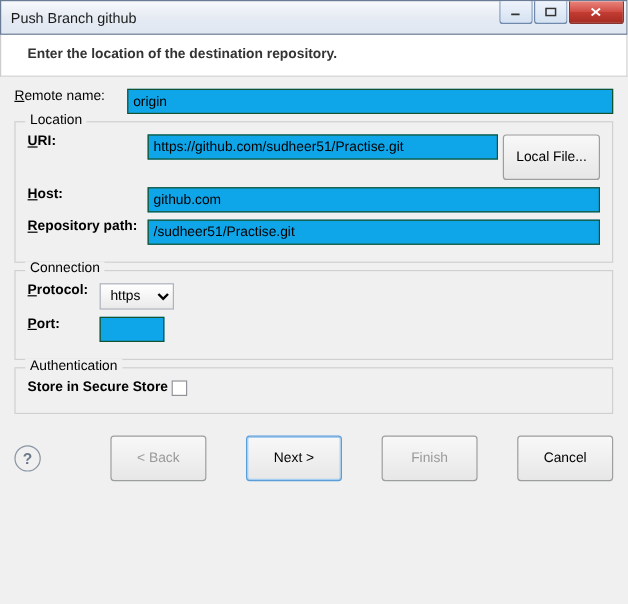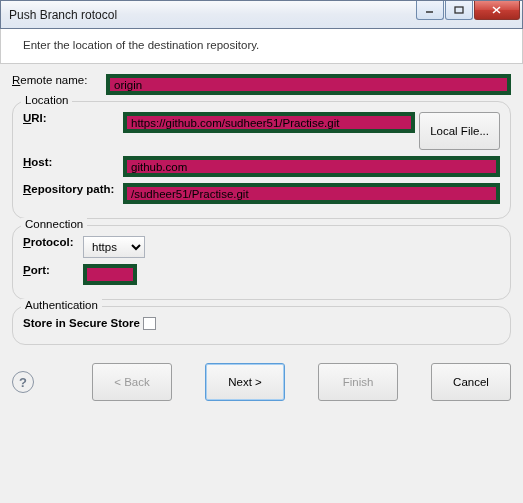--- a/index.html
+++ b/index.html
@@ -61,46 +61,47 @@
     .header h2 {
       font-size: 12.5px;
       font-weight: bold;
       color: #000;
       margin-bottom: 4px;
     }
     .header p {
       font-size: 11.5px;
       color: #333;
       padding-left: 10px;
+      font-weight: bold;
     }
     .content {
       padding: 10px 12px 6px;
       background: #f0f0f0;
     }
     .row {
       display: flex;
       margin-bottom: 6px;
     }
     .row label {
       width: 94px;
       color: #000;
     }
     .ul { text-decoration: underline; }
     .input {
       flex: 1;
       height: 21px;
-      border: 4px solid #14532d;
-      background: #be185d;
+      border: 1px solid #14532d;
+      background: #0ea5e9;
       font-family: inherit;
       font-size: 11.5px;
       padding: 0 4px;
     }
     .group {
       border: 1px solid #d0d0d0;
-      border-radius: 13px;
+      border-radius: 0;
       margin-top: 6px;
       margin-bottom: 4px;
       padding: 10px 10px 8px;
       position: relative;
     }
     .group-title {
       position: absolute;
       top: -8px;
       left: 8px;
       background: #f0f0f0;
@@ -158,21 +159,21 @@
       font-weight: bold;
       font-size: 13px;
       margin-right: auto;
     }
     .wizard-btn { min-width: 80px; margin-left: 27px; }
   </style>
 </head>
 <body>
 
 <div class="titlebar">
-  <span class="titlebar-title">Push Branch rotocol</span>
+  <span class="titlebar-title">Push Branch github</span>
   <div class="titlebar-btns">
     <div class="tbtn mini">
       <svg width="10" height="8">
           <line x1="1" y1="6" x2="8" y2="6" stroke="#333" stroke-width="1.5"></line>
         </svg>
     </div>
     <div class="tbtn maxi">
       <svg width="10" height="8">
           <rect x="1" y="1" width="8" height="6" fill="none" stroke="#333" stroke-width="1.3"></rect>
         </svg>

